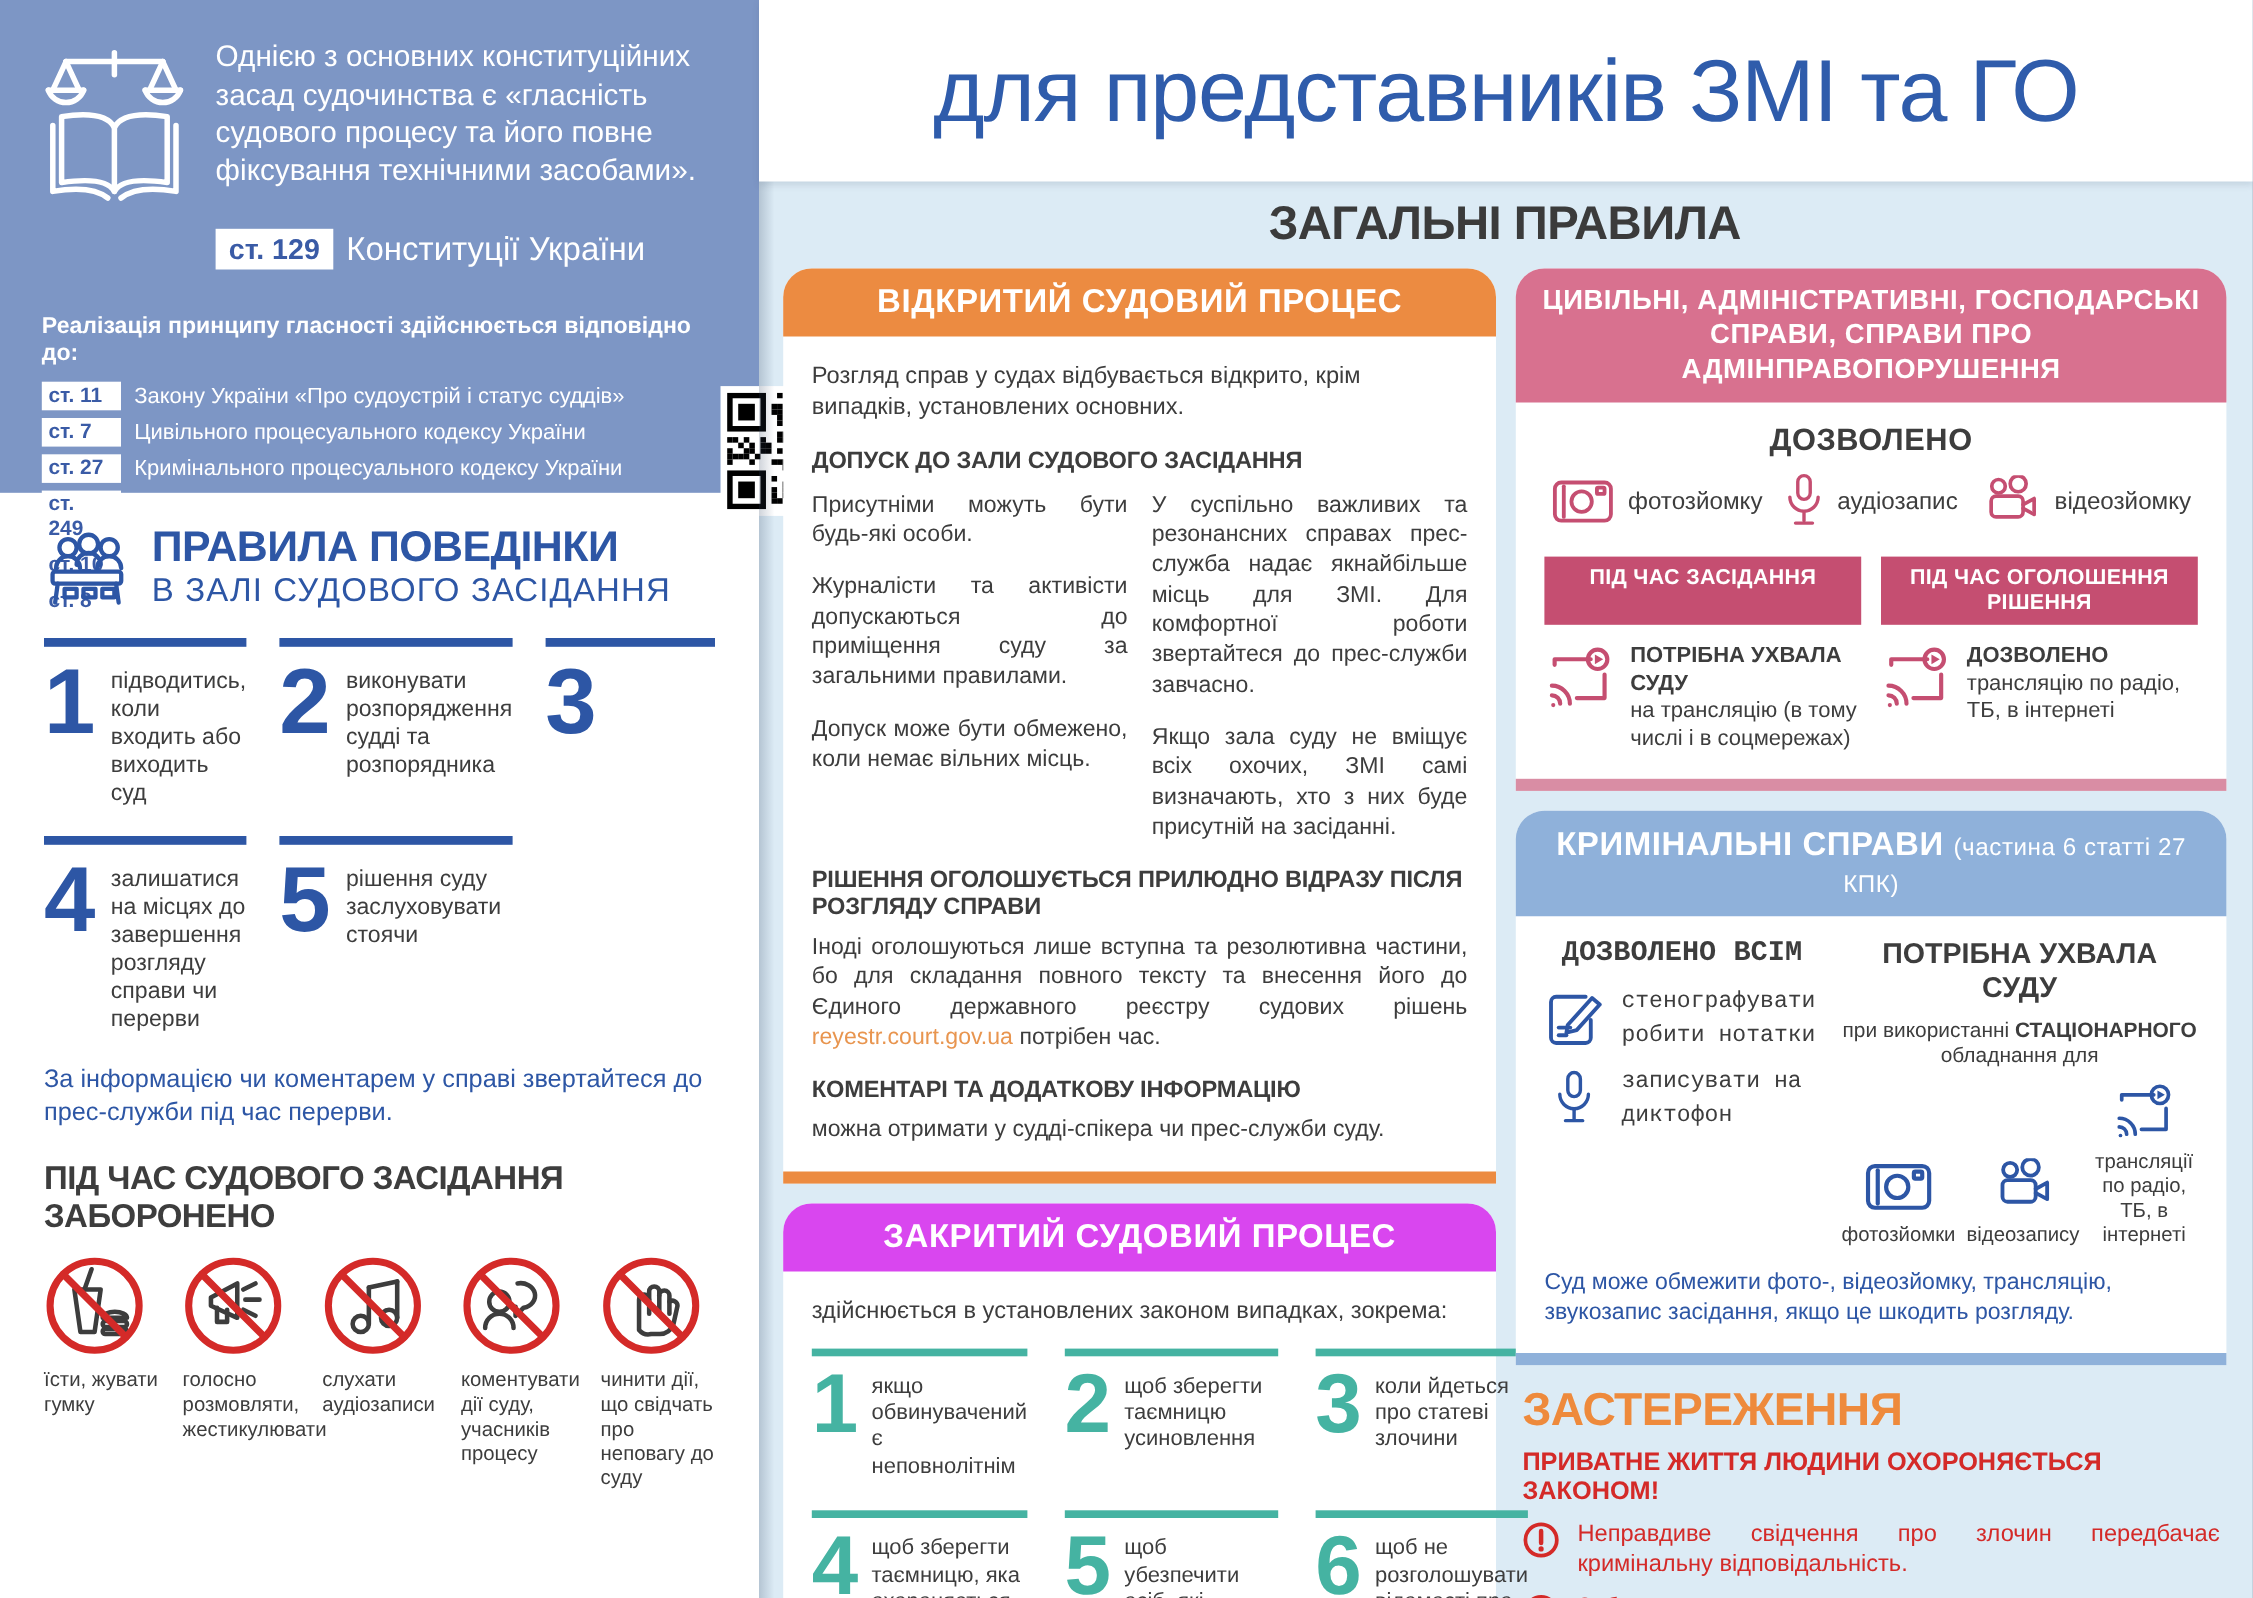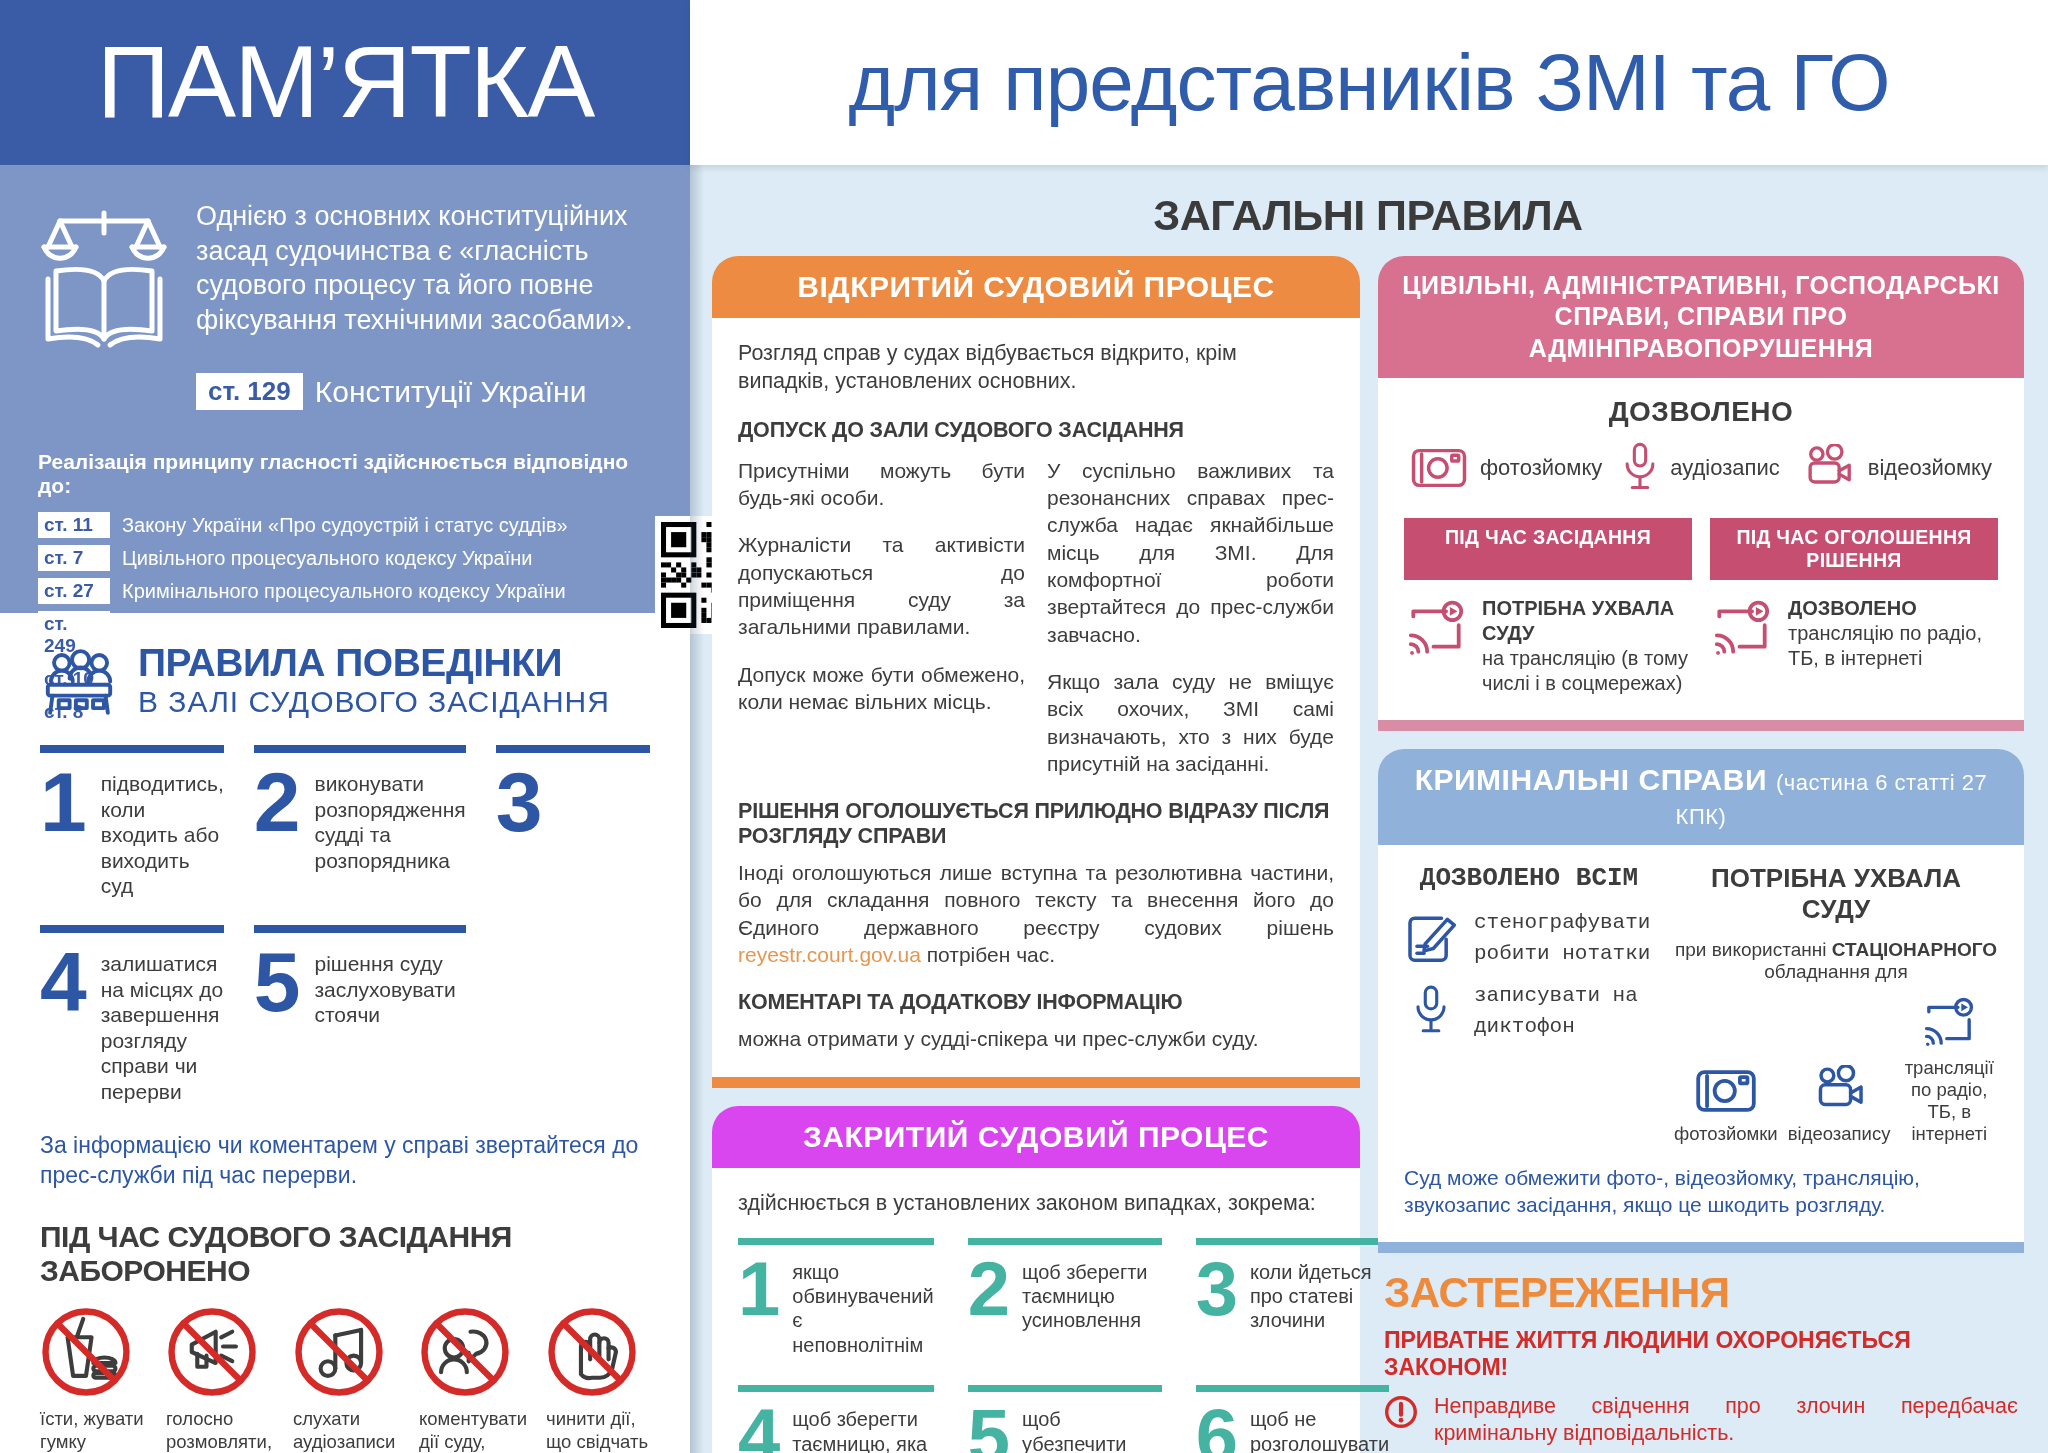--- a/index.html
+++ b/index.html
@@ -46,21 +46,21 @@
   .forbid svg { width:92px; height:92px; display:block; }
   .forbid-label { margin-top:10px; font-size:18.5px; line-height:1.2; font-weight:500; }
 
   
   .band { position:absolute; left:690px; top:0; width:1358px; height:165px; background:#ffffff;
           display:flex; align-items:center; justify-content:center; box-shadow:0 3px 6px rgba(60,80,110,.15); }
   .band h2 { color:#2f5cab; font-size:80px; font-weight:500; letter-spacing:-1px; }
 
   
   .main { position:absolute; left:690px; top:165px; width:1358px; height:1288px; padding:14px 24px 0 22px; }
-  .main-title { text-align:center; font-size:43px; font-weight:600; color:#3b3b3b; letter-spacing:-0.5px; margin-bottom:16px;margin-top:12px; }
+  .main-title { text-align:center; font-size:43px; font-weight:600; color:#3b3b3b; letter-spacing:-0.5px; margin-bottom:16px; }
   .cols { display:flex; gap:18px; }
   .col { width:648px; display:flex; flex-direction:column; }
 
   .card { background:#fff; border-radius:26px 26px 0 0; }
   .card-head { border-radius:26px 26px 0 0; color:#fff; text-align:center; font-weight:600; padding:14px 20px; font-size:30px; letter-spacing:.5px; }
   .head-orange { background:#ec8b41; }
   .head-teal { background:#d946ef; }
   .head-pink { background:#d8718f; font-size:25px; line-height:1.25; }
   .head-crimblue { background:#8fb1da; }
   .bar-bottom { height:11px; }
@@ -122,23 +122,20 @@
   .warn-item .t { color:#d42a28; font-size:21.5px; line-height:1.25; font-weight:500; text-align:justify; }
 
   svg.ic { display:block; }
 </style>
 </head>
 <body>
 
 <div class="poster">
 
   <div class="left-col">
-    <div class="left-header">
-      <h1>ПАМ’ЯТКА</h1>
-    </div>
 
     <div class="left-blue">
       <div class="intro-row">
         <svg class="scales-book ic" width="132" height="150" viewBox="0 0 132 150" fill="none" stroke="#ffffff" stroke-width="5" stroke-linecap="round" stroke-linejoin="round">
           <line x1="22" y1="16" x2="110" y2="16"></line>
           <line x1="66" y1="8" x2="66" y2="28"></line>
           <line x1="22" y1="16" x2="10" y2="42"></line>
             <line x1="22" y1="16" x2="34" y2="42"></line>
           <path d="M6 42 A17 17 0 0 0 38 42"></path>
             <line x1="6" y1="42" x2="38" y2="42"></line>

